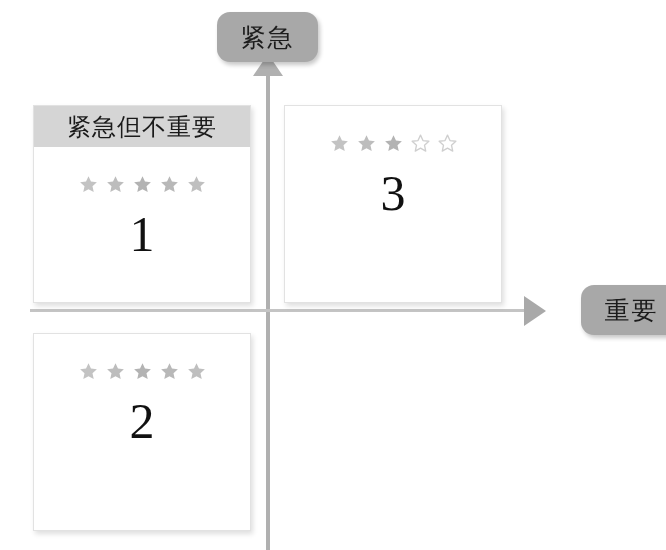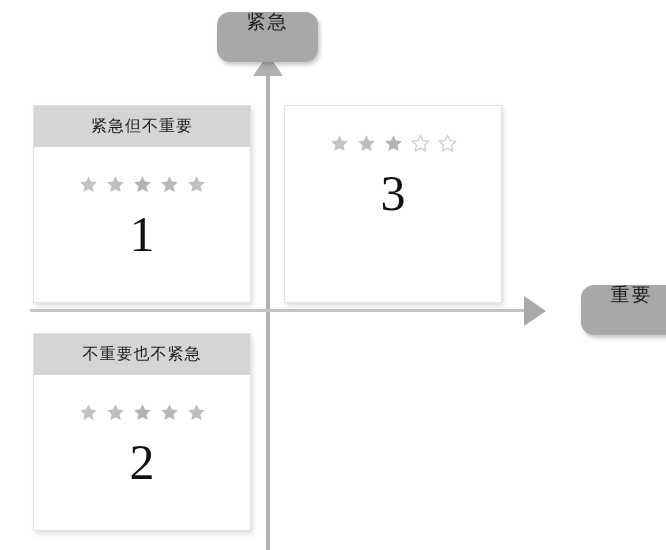--- a/index.html
+++ b/index.html
@@ -54,24 +54,24 @@
     border-bottom: 15px solid transparent;
     border-left: 22px solid #a9a9a9;
   }
 
   
   .pill {
     position: absolute;
     background: #a8a8a8;
     border-radius: 13px;
     color: #1c1c1c;
-    font-size: 19px;
+    font-size: 25px;
     line-height: 1;
     display: flex;
-    align-items: flex-start;
+    align-items: center;
     justify-content: center;
     letter-spacing: 2px;
     box-shadow: 2px 3px 4px rgba(0,0,0,0.22);
   }
   .pill-top {
     left: 217px;
     top: 12px;
     width: 101px;
     height: 50px;
   }
@@ -96,21 +96,21 @@
   .card-tr { left: 284px; top: 105px; }
   .card-bl { left: 33px;  top: 333px; }
   .card-br { left: 284px; top: 333px; }
 
   .card-header {
     height: 41px;
     background: #d5d5d5;
     display: flex;
     align-items: center;
     justify-content: center;
-    font-size: 16px;
+    font-size: 24px;
     color: #1a1a1a;
     letter-spacing: 1px;
     box-sizing: border-box;
   }
   .card-body {
     position: relative;
     height: calc(100% - 41px);
     display: flex;
     flex-direction: column;
     align-items: center;
@@ -194,21 +194,20 @@
           </svg>
           <svg viewBox="0 0 20 20" class="star">
             <path d="M10 1.2 L12.6 6.9 L18.8 7.6 L14.2 11.8 L15.5 18 L10 14.9 L4.5 18 L5.8 11.8 L1.2 7.6 L7.4 6.9 Z" fill="none" stroke="#cfcfcf" stroke-width="1.4" stroke-linejoin="round"></path>
           </svg>
         </div>
       <div class="quad-num">3</div>
     </div>
   </div>
 
   <div class="card card-bl">
-    <div class="card-header">不重要也不紧急</div>
     <div class="card-body">
       <div class="stars">
           <svg viewBox="0 0 20 20" class="star">
             <path d="M10 1.2 L12.6 6.9 L18.8 7.6 L14.2 11.8 L15.5 18 L10 14.9 L4.5 18 L5.8 11.8 L1.2 7.6 L7.4 6.9 Z" fill="#c3c3c3" stroke="none"></path>
           </svg>
           <svg viewBox="0 0 20 20" class="star">
             <path d="M10 1.2 L12.6 6.9 L18.8 7.6 L14.2 11.8 L15.5 18 L10 14.9 L4.5 18 L5.8 11.8 L1.2 7.6 L7.4 6.9 Z" fill="#bdbdbd" stroke="none"></path>
           </svg>
           <svg viewBox="0 0 20 20" class="star">
             <path d="M10 1.2 L12.6 6.9 L18.8 7.6 L14.2 11.8 L15.5 18 L10 14.9 L4.5 18 L5.8 11.8 L1.2 7.6 L7.4 6.9 Z" fill="#b3b3b3" stroke="none"></path>

